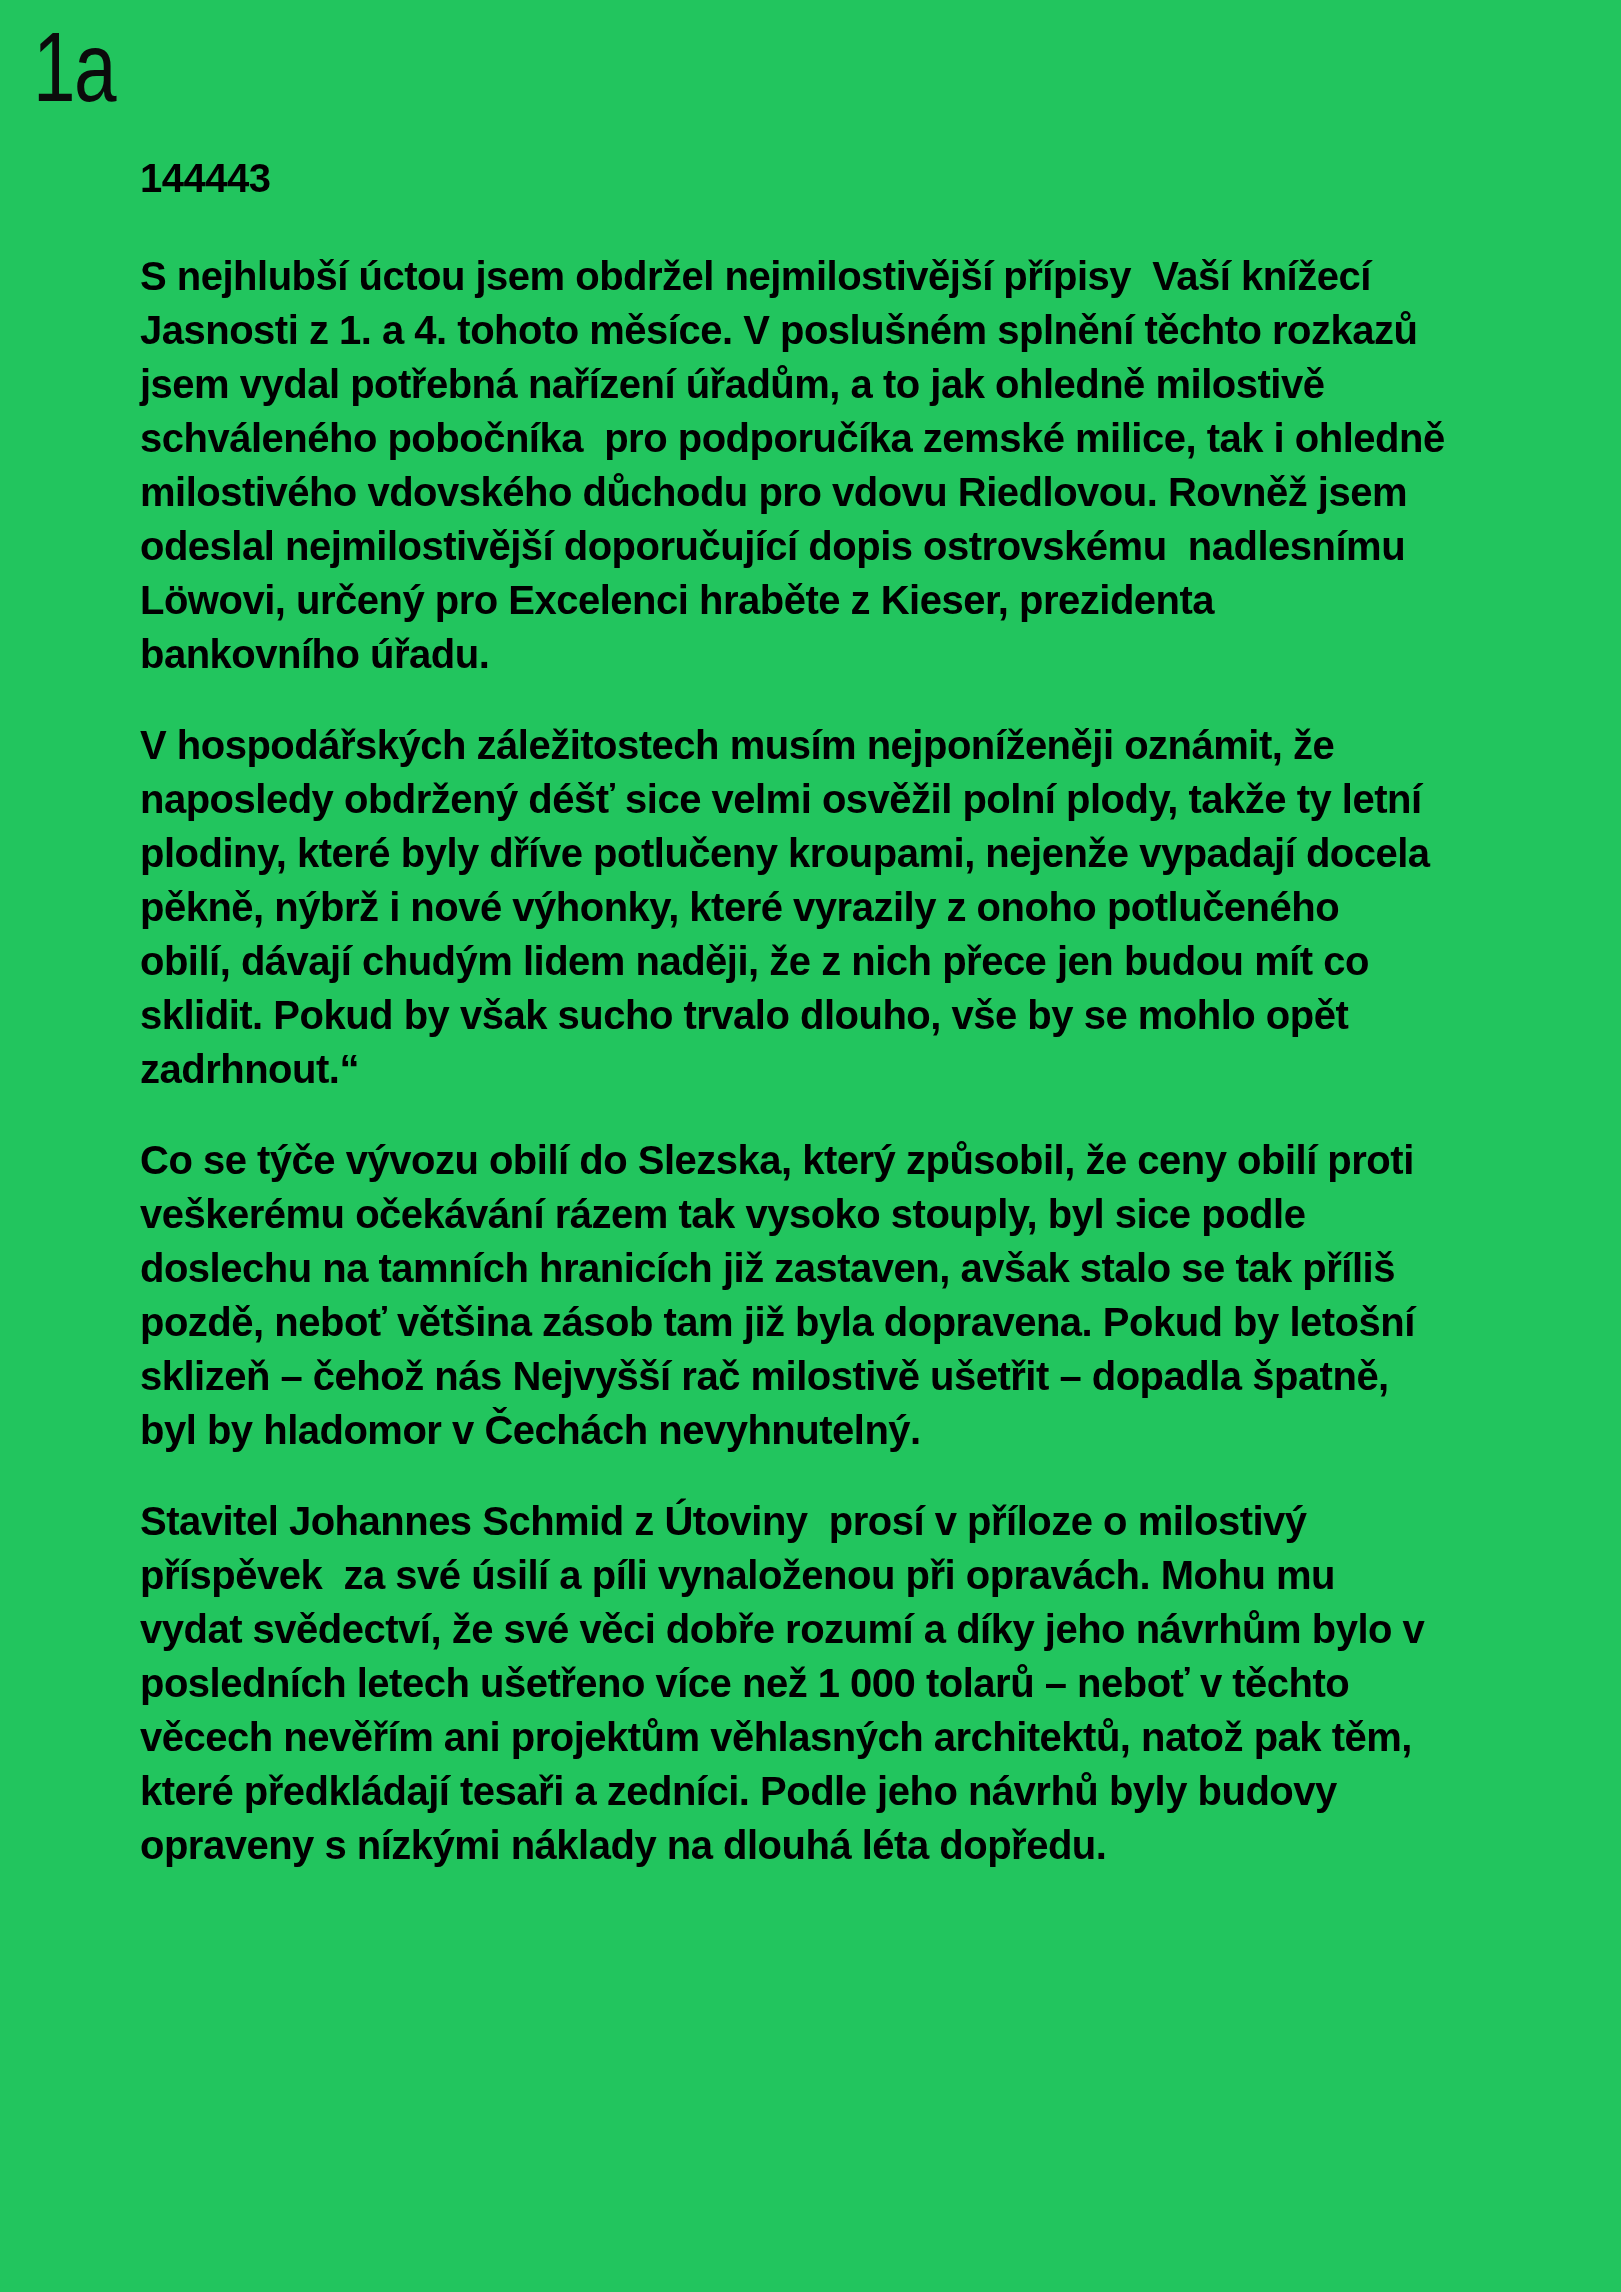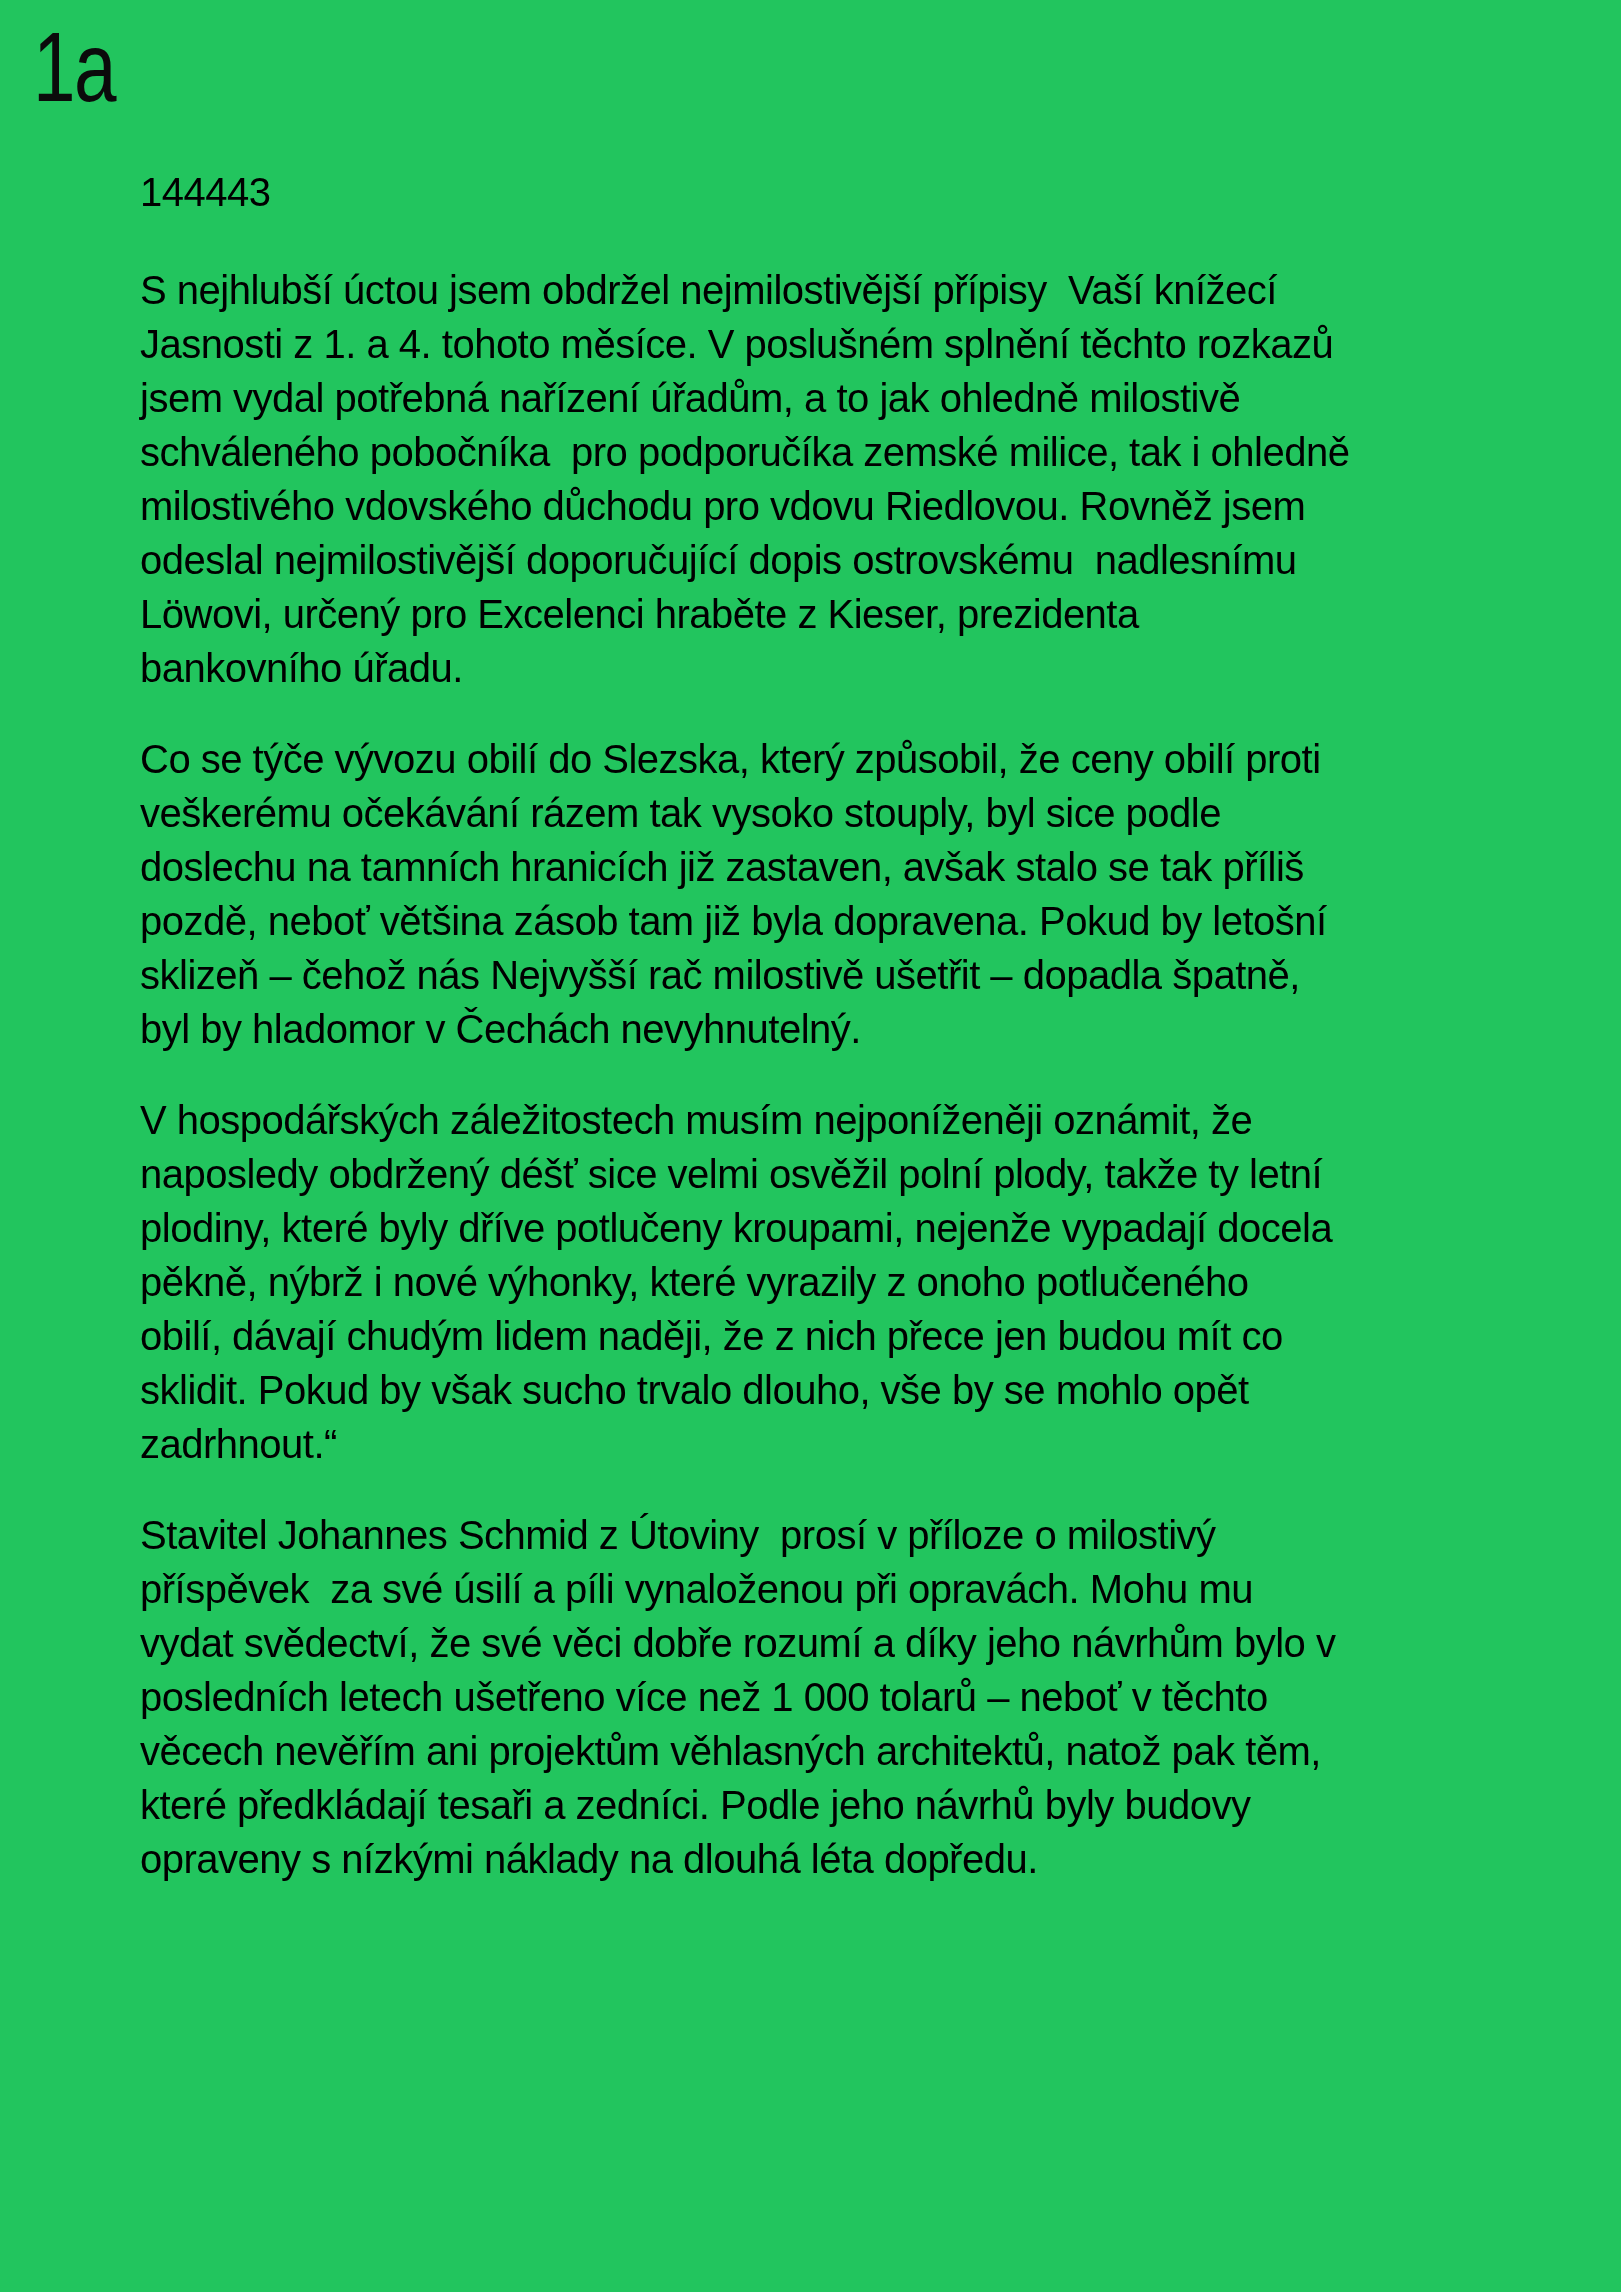--- a/index.html
+++ b/index.html
@@ -24,22 +24,23 @@
     font-weight: 400;
     letter-spacing: -2px;
     transform: scaleX(0.78);
     transform-origin: left top;
     line-height: 1;
     color: #0b0b0b;
   }
   .content {
     position: absolute;
     left: 140px;
-    top: 165px;
+    top: 151px;
     width: 1431px;
+    font-weight: bold;
   }
   .doc-number {
     font-size: 40px;
     line-height: 54px;
     margin: 0 0 44px 0;
     letter-spacing: -0.5px;
     white-space: pre;
   }
   .para {
     font-size: 40px;
@@ -61,34 +62,34 @@
 
     <p class="para">S nejhlubší úctou jsem obdržel nejmilostivější přípisy  Vaší knížecí
 Jasnosti z 1. a 4. tohoto měsíce. V poslušném splnění těchto rozkazů
 jsem vydal potřebná nařízení úřadům, a to jak ohledně milostivě
 schváleného pobočníka  pro podporučíka zemské milice, tak i ohledně
 milostivého vdovského důchodu pro vdovu Riedlovou. Rovněž jsem
 odeslal nejmilostivější doporučující dopis ostrovskému  nadlesnímu
 Löwovi, určený pro Excelenci hraběte z Kieser, prezidenta
 bankovního úřadu.</p>
 
-    <p class="para">Co se týče vývozu obilí do Slezska, který způsobil, že ceny obilí proti
-veškerému očekávání rázem tak vysoko stouply, byl sice podle
-doslechu na tamních hranicích již zastaven, avšak stalo se tak příliš
-pozdě, neboť většina zásob tam již byla dopravena. Pokud by letošní
-sklizeň – čehož nás Nejvyšší rač milostivě ušetřit – dopadla špatně,
-byl by hladomor v Čechách nevyhnutelný.</p>
-
     <p class="para">V hospodářských záležitostech musím nejponíženěji oznámit, že
 naposledy obdržený déšť sice velmi osvěžil polní plody, takže ty letní
 plodiny, které byly dříve potlučeny kroupami, nejenže vypadají docela
 pěkně, nýbrž i nové výhonky, které vyrazily z onoho potlučeného
 obilí, dávají chudým lidem naději, že z nich přece jen budou mít co
 sklidit. Pokud by však sucho trvalo dlouho, vše by se mohlo opět
 zadrhnout.“</p>
+
+    <p class="para">Co se týče vývozu obilí do Slezska, který způsobil, že ceny obilí proti
+veškerému očekávání rázem tak vysoko stouply, byl sice podle
+doslechu na tamních hranicích již zastaven, avšak stalo se tak příliš
+pozdě, neboť většina zásob tam již byla dopravena. Pokud by letošní
+sklizeň – čehož nás Nejvyšší rač milostivě ušetřit – dopadla špatně,
+byl by hladomor v Čechách nevyhnutelný.</p>
 
     <p class="para">Stavitel Johannes Schmid z Útoviny  prosí v příloze o milostivý
 příspěvek  za své úsilí a píli vynaloženou při opravách. Mohu mu
 vydat svědectví, že své věci dobře rozumí a díky jeho návrhům bylo v
 posledních letech ušetřeno více než 1 000 tolarů – neboť v těchto
 věcech nevěřím ani projektům věhlasných architektů, natož pak těm,
 které předkládají tesaři a zedníci. Podle jeho návrhů byly budovy
 opraveny s nízkými náklady na dlouhá léta dopředu.</p>
   </div>
 </div>

